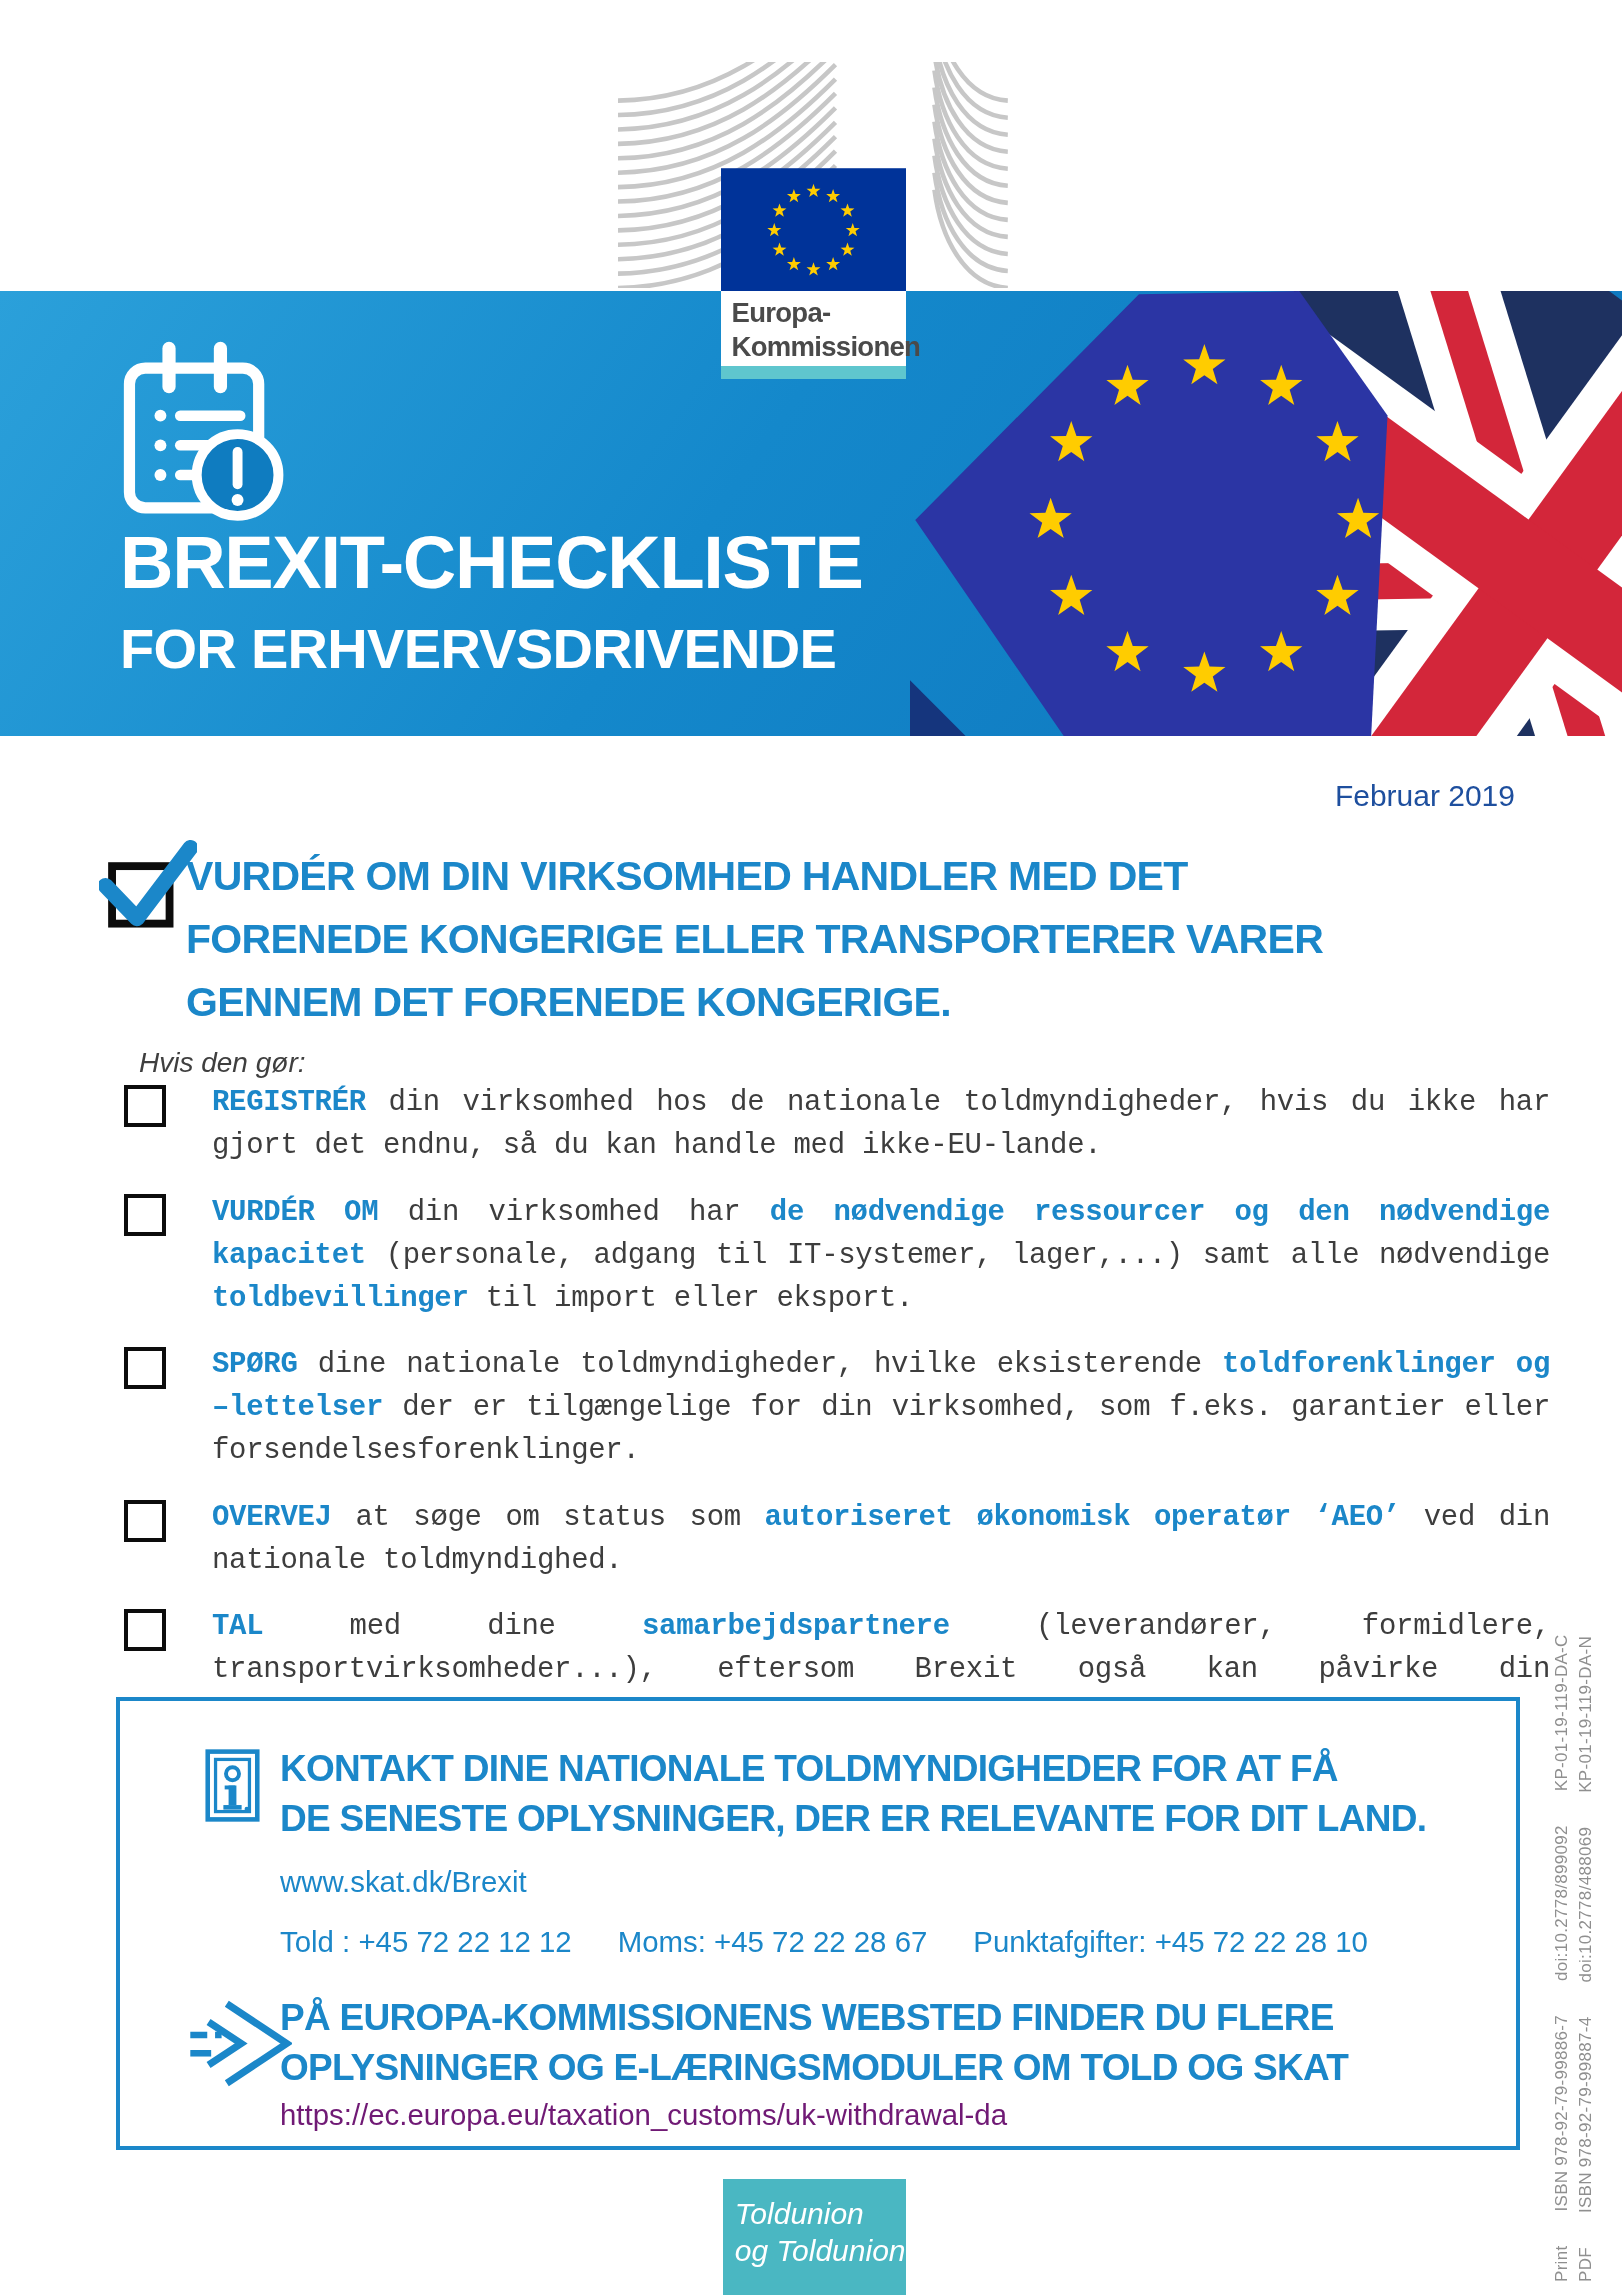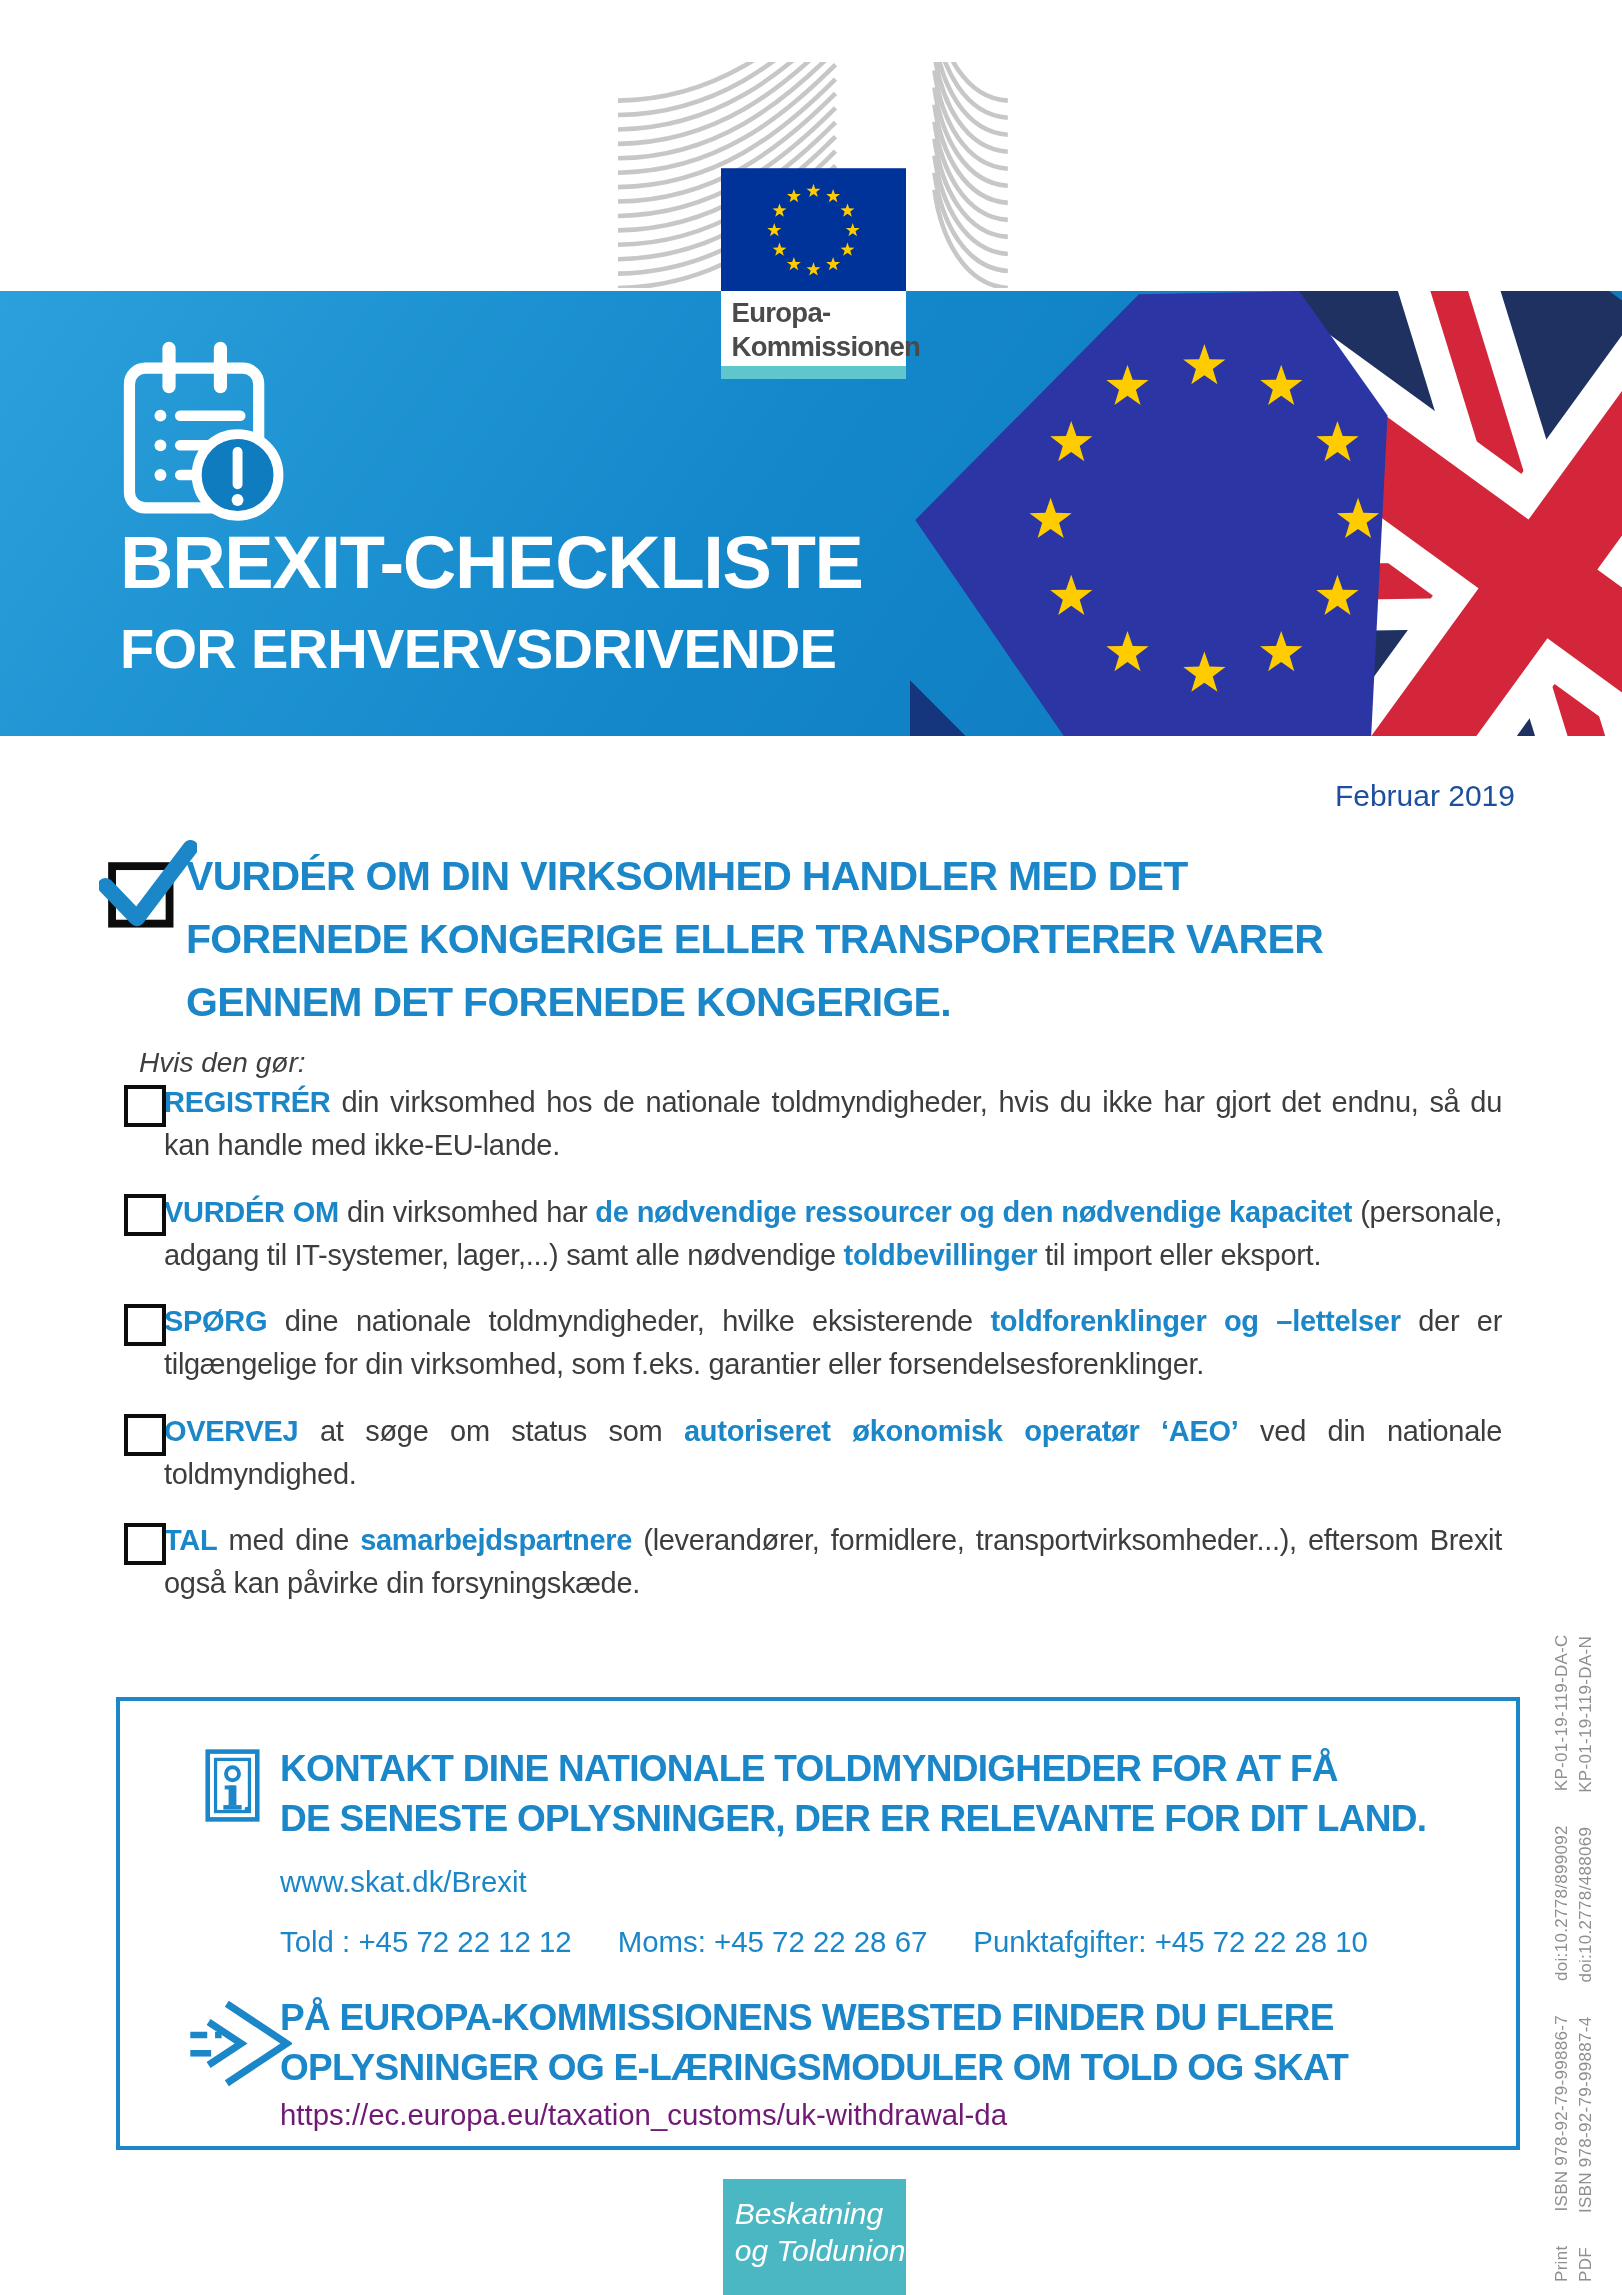--- a/index.html
+++ b/index.html
@@ -28,22 +28,22 @@
   .date{position:absolute;right:108px;top:779px;color:#1e4f9e;font-size:30px;font-weight:500;}
 
   .heading-check{position:absolute;left:99px;top:840px;width:98px;height:98px;}
   .main-heading{position:absolute;left:186px;top:845px;width:1217px;color:#1b87c9;
                 font-size:41px;font-weight:bold;line-height:63px;letter-spacing:-0.7px;}
   .intro{position:absolute;left:139px;top:1047px;color:#3f3f3f;font-size:28px;font-style:italic;}
 
   .checklist{position:absolute;left:124px;top:1081px;width:1400px;}
   .check-item{position:relative;margin-bottom:23.6px;min-height:86px;}
   .item-box{position:absolute;left:0;top:3.9px;width:34px;height:34px;border:4.6px solid #0c0c0c;background:#fff;}
-  .item-text{margin-left:40px;width:1338px;color:#3d3d3d;font-size:29px;line-height:43px;
-             text-align:justify;letter-spacing:-0.3px;}
+  .item-text{margin-left:88px;width:1338px;color:#3d3d3d;font-size:29px;line-height:43px;
+             text-align:justify;letter-spacing:-0.3px;font-family:Liberation Mono, monospace;}
   .item-text .hl{color:#1b87c9;font-weight:bold;}
 
   
   .contact-box{position:absolute;left:116px;top:1697px;width:1404px;height:453px;border:4.6px solid #1b87c9;
                background:#ffffff;box-sizing:border-box;}
   .info-icon{position:absolute;left:85px;top:48px;width:55px;height:73px;}
   .contact-h1{position:absolute;left:160px;top:43px;color:#1b87c9;font-size:37px;font-weight:bold;
               line-height:50px;letter-spacing:-0.7px;white-space:nowrap;}
   .skat-link{position:absolute;left:160px;top:164px;color:#1b87c9;font-size:29.4px;text-decoration:none;}
   .phones{position:absolute;left:160px;top:224px;color:#1b87c9;font-size:29.4px;white-space:nowrap;text-align:right;}
@@ -248,21 +248,21 @@
       </g>
     </svg>
     <div class="contact-h2">
       <div>PÅ EUROPA-KOMMISSIONENS WEBSTED FINDER DU FLERE</div>
       <div>OPLYSNINGER OG E-LÆRINGSMODULER OM TOLD OG SKAT</div>
     </div>
     <a class="ec-link" href="#">https://ec.europa.eu/taxation_customs/uk-withdrawal-da</a>
   </div>
 
   <div class="dept-box">
-    <div>Beskatning</div>
+    <div>Toldunion</div>
     <div>og Toldunion</div>
   </div>
 
   <div class="side-col" id="side-print"><span>Print</span><span>ISBN 978-92-79-99886-7</span><span>doi:10.2778/899092</span><span>KP-01-19-119-DA-C</span></div>
   <div class="side-col" id="side-pdf"><span>PDF</span><span>ISBN 978-92-79-99887-4</span><span>doi:10.2778/488069</span><span>KP-01-19-119-DA-N</span></div>
 
 </div>
 
 
 </body></html>

